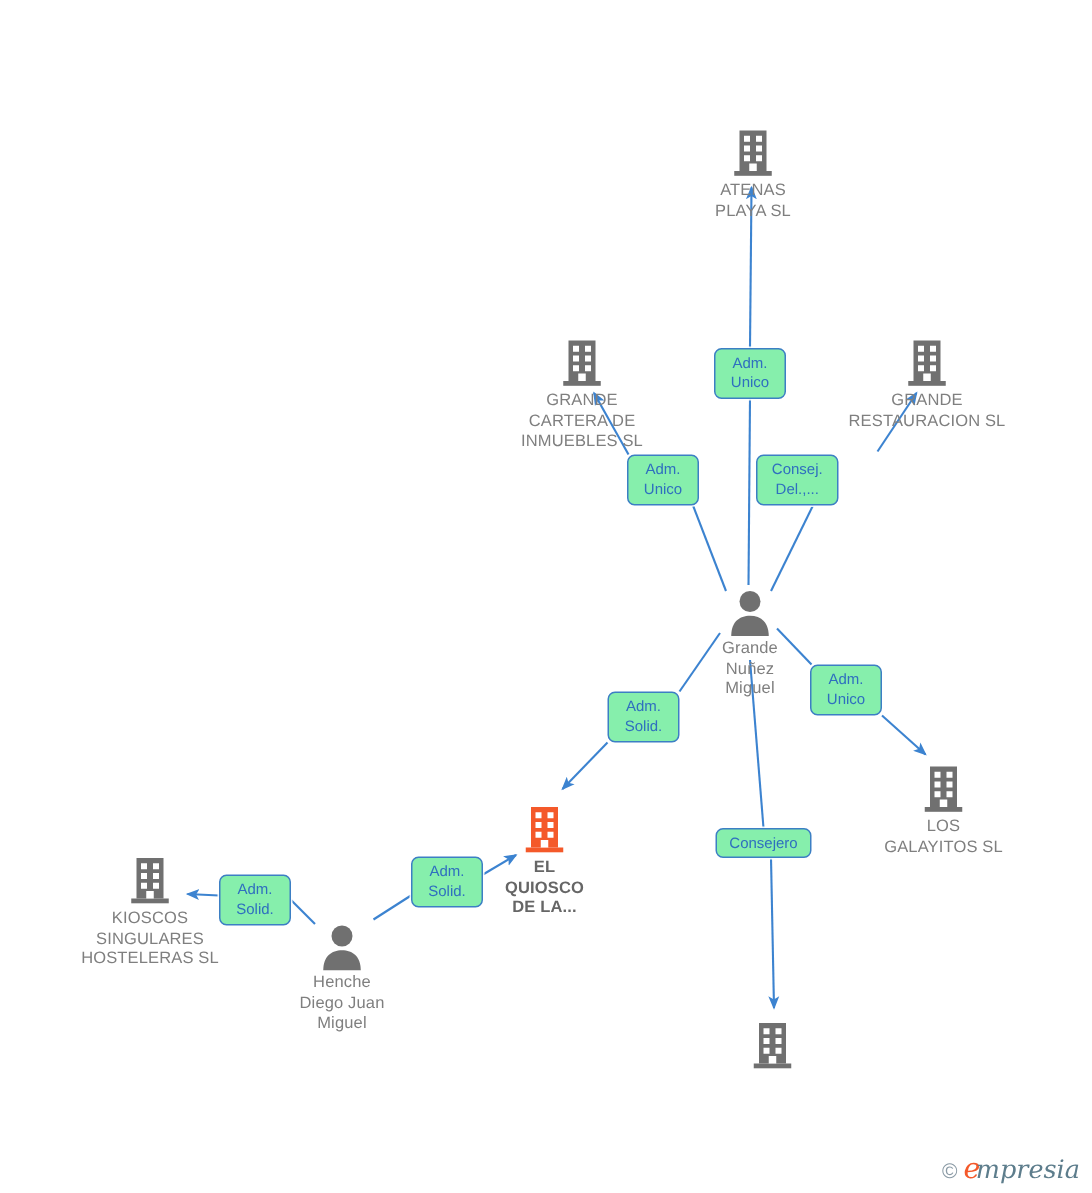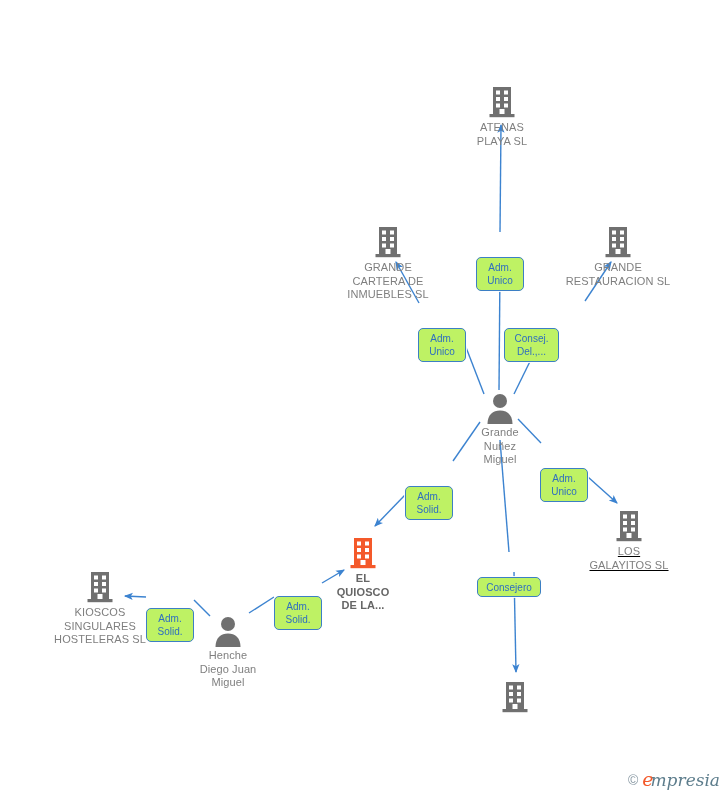--- a/index.html
+++ b/index.html
@@ -47,30 +47,29 @@
   }
   .node.highlight .caption {
     color: #666666;
     font-weight: bold;
   }
   .edge-label {
     position: absolute;
     box-sizing: border-box;
     border: 1px solid #3c7fc4;
     border-radius: 5px;
-    background: #bef264;
+    background: #86efac;
     color: #2f6fbf;
     font-size: 10px;
     line-height: 13px;
     text-align: center;
     padding: 3px 5px 3px 5px;
     white-space: pre-line;
     cursor: pointer;
     box-shadow: 0 0 0 1px rgba(255,255,255,0.9);
-    margin-top: 25px;
   }
   .edge-label.one-line {
     padding: 3px 7px;
   }
   #watermark {
     position: absolute;
     right: 8px;
     bottom: 6px;
     display: flex;
     align-items: center;
@@ -211,21 +210,21 @@
       <svg width="32" height="32" viewBox="0 0 32 32" aria-hidden="true">
         <circle cx="16" cy="9" r="7" fill="#707070"></circle>
         <path d="M3.5 32 C3.5 22.5 9 18.5 16 18.5 C23 18.5 28.5 22.5 28.5 32 Z" fill="#707070"></path>
       </svg>
     </span>
     <span class="caption">Grande
 Nuñez
 Miguel</span>
   </div>
 
-  <div class="node" style="left:629px; top:509px;text-decoration:underline;">
+  <div class="node" style="left:629px; top:509px;">
     <span class="glyph">
       <svg width="32" height="34" viewBox="0 0 32 34" aria-hidden="true">
         <rect x="7" y="2" width="18" height="27" fill="#707070"></rect>
         <rect x="3.5" y="29" width="25" height="3.2" fill="#707070"></rect>
         <rect x="10" y="5.5" width="4" height="4" fill="#ffffff"></rect>
         <rect x="18" y="5.5" width="4" height="4" fill="#ffffff"></rect>
         <rect x="10" y="12" width="4" height="4" fill="#ffffff"></rect>
         <rect x="18" y="12" width="4" height="4" fill="#ffffff"></rect>
         <rect x="10" y="18.5" width="4" height="4" fill="#ffffff"></rect>
         <rect x="18" y="18.5" width="4" height="4" fill="#ffffff"></rect>

